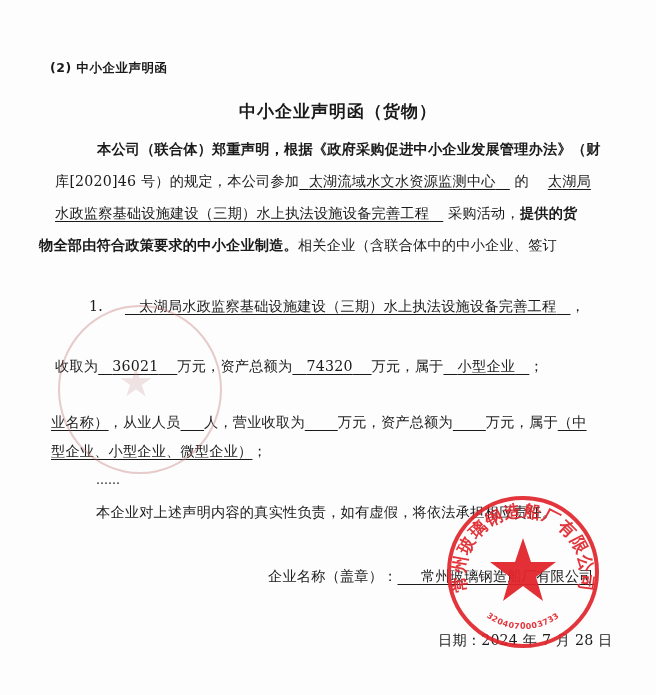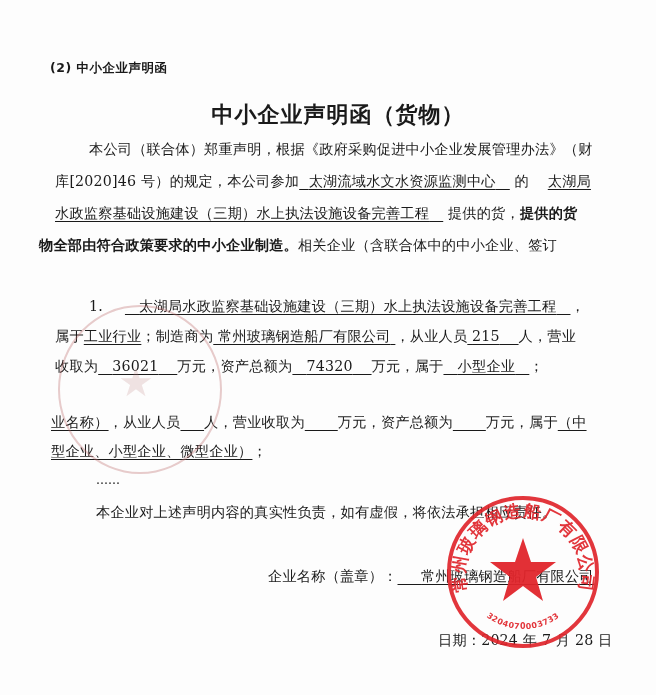--- a/index.html
+++ b/index.html
@@ -34,21 +34,21 @@
       font-size: 12.5px;
       font-weight: bold;
       font-family: "DejaVu Sans", "Liberation Sans", sans-serif;
       letter-spacing: 0.5px;
     }
     .doc-title {
       position: absolute;
       left: 0; width: 656px;
       top: 100px;
       text-align: center;
-      font-size: 22px;
+      font-size: 17px;
       font-weight: bold;
       font-family: "DejaVu Sans", "Liberation Sans", sans-serif;
       letter-spacing: 1px;
       padding-left: 20px;
       box-sizing: border-box;
     }
     .u {
       text-decoration: underline;
       text-underline-offset: 3px;
       text-decoration-thickness: 1px;
@@ -82,38 +82,35 @@
   </style>
 </head>
 <body>
 
 <div class="page">
 
   <div class="section-label">(2) 中小企业声明函</div>
 
   <div class="doc-title">中小企业声明函（货物）</div>
 
-  <div class="line" style="left:89px; top:139px;">
+  <div class="line" style="left:97px; top:139px;font-weight:bold;">
     <span>本公司（联合体）郑重声明，根据《政府采购促进中小企业发展管理办法》（财</span>
   </div>
   <div class="line" style="left:55px; top:171px;">
     <span>库[2020]46 号）的规定，本公司参加</span><span class="u">&nbsp;&nbsp;<span>太湖流域水文水资源监测中心</span>&nbsp;&nbsp;&nbsp;</span>&nbsp;<span>的</span>&nbsp;&nbsp;&nbsp;&nbsp;<span class="u">太湖局</span>
   </div>
   <div class="line" style="left:55px; top:203px;">
-    <span class="u"><span>水政监察基础设施建设（三期）水上执法设施设备完善工程</span>&nbsp;&nbsp;&nbsp;</span>&nbsp;<span>提供的货，</span><span class="b">提供的货</span>
+    <span class="u"><span>水政监察基础设施建设（三期）水上执法设施设备完善工程</span>&nbsp;&nbsp;&nbsp;</span>&nbsp;<span>采购活动，</span><span class="b">提供的货</span>
   </div>
   <div class="line" style="left:39px; top:235px;">
     <span class="b">物全部由符合政策要求的中小企业制造。</span><span>相关企业（含联合体中的中小企业、签订</span>
   </div>
 
   <div class="line" style="left:89px; top:296px;">
     <span>1.</span><span class="gap" style="width:22px;"></span><span class="u">&nbsp;&nbsp;&nbsp;<span>太湖局水政监察基础设施建设（三期）水上执法设施设备完善工程</span>&nbsp;&nbsp;&nbsp;</span><span>，</span>
-  </div>
-  <div class="line" style="left:55px; top:326px;">
-    <span>属于</span><span class="u">工业行业</span><span>；制造商为</span><span class="u">&nbsp;<span>常州玻璃钢造船厂有限公司</span>&nbsp;</span><span>，从业人员</span><span class="u">&nbsp;<span>215</span>&nbsp;&nbsp;&nbsp;&nbsp;</span><span>人，营业</span>
   </div>
   <div class="line" style="left:55px; top:356px;">
     <span>收取为</span><span class="u">&nbsp;&nbsp;&nbsp;<span>36021</span>&nbsp;&nbsp;&nbsp;&nbsp;</span><span>万元，资产总额为</span><span class="u">&nbsp;&nbsp;&nbsp;<span>74320</span>&nbsp;&nbsp;&nbsp;&nbsp;</span><span>万元，属于</span><span class="u">&nbsp;&nbsp;&nbsp;<span>小型企业</span>&nbsp;&nbsp;&nbsp;</span><span>；</span>
   </div>
 
   <div class="line" style="left:51px; top:412px;">
     <span class="u">业名称）</span><span>，从业人员</span><span class="u">&nbsp;&nbsp;&nbsp;&nbsp;&nbsp;</span><span>人，营业收取为</span><span class="u">&nbsp;&nbsp;&nbsp;&nbsp;&nbsp;&nbsp;&nbsp;</span><span>万元，资产总额为</span><span class="u">&nbsp;&nbsp;&nbsp;&nbsp;&nbsp;&nbsp;&nbsp;</span><span>万元，属于</span><span class="u">（中</span>
   </div>
   <div class="line" style="left:51px; top:441px;">
     <span class="u">型企业、小型企业、微型企业）</span><span>；</span>

